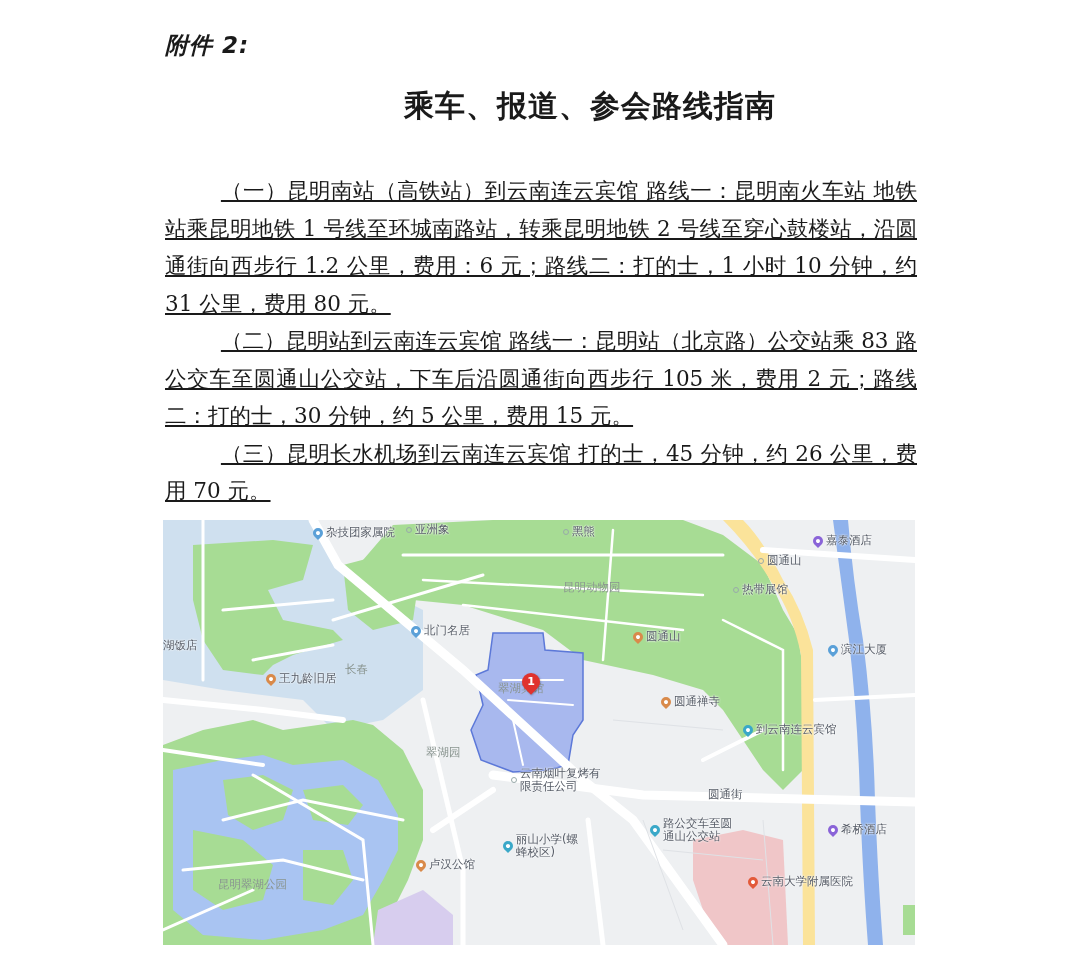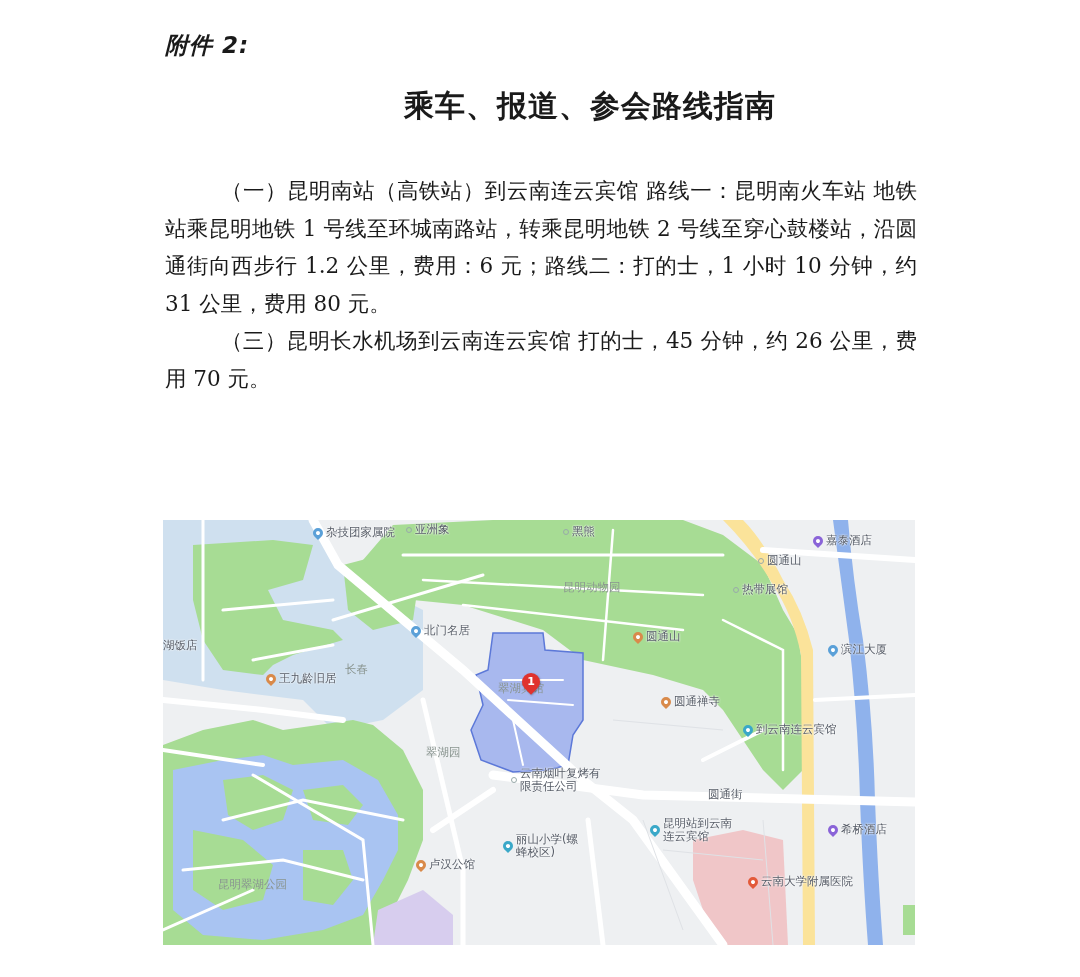--- a/index.html
+++ b/index.html
@@ -13,21 +13,21 @@
     }
     .doc-title {
       position: absolute; left: 0; width: 1080px; top: 86px; text-align: center;
       font-size: 30px; font-weight: bold; font-family: "DejaVu Sans", sans-serif; letter-spacing: 1px;
       padding-left: 100px; box-sizing: border-box;
     }
     .body-text {
       position: absolute; left: 165px; top: 172px; width: 752px;
       font-size: 21.5px; line-height: 37.5px; text-align: justify;
     }
-    .body-text p { margin: 0; text-indent: 2.6em; }
+    .body-text p { margin: 0; text-indent: 2.6em; text-decoration: underline; }
     .map {
       position: absolute; left: 163px; top: 520px; width: 752px; height: 425px; overflow: hidden;
       background: #eef0f2;
     }
     .map svg { position: absolute; left: 0; top: 0; }
     .poi {
       position: absolute; font-family: "DejaVu Sans", sans-serif; font-size: 11.5px; color: #555b66;
       white-space: nowrap; display: flex; align-items: center; gap: 3px; line-height: 13px;
       text-shadow: 0 0 2px #fff, 0 0 2px #fff;
     }
@@ -50,20 +50,21 @@
     }
   </style>
 </head>
 <body>
 
 <div class="attach-label">附件 2:</div>
 <div class="doc-title">乘车、报道、参会路线指南</div>
 
 <div class="body-text">
   <p>（一）昆明南站（高铁站）到云南连云宾馆 路线一：昆明南火车站 地铁站乘昆明地铁 1 号线至环城南路站，转乘昆明地铁 2 号线至穿心鼓楼站，沿圆通街向西步行 1.2 公里，费用：6 元；路线二：打的士，1 小时 10 分钟，约 31 公里，费用 80 元。</p>
+  <p>（二）昆明站到云南连云宾馆 路线一：昆明站（北京路）公交站乘 83 路公交车至圆通山公交站，下车后沿圆通街向西步行 105 米，费用 2 元；路线二：打的士，30 分钟，约 5 公里，费用 15 元。</p>
   <p>（三）昆明长水机场到云南连云宾馆 打的士，45 分钟，约 26 公里，费用 70 元。</p>
 </div>
 
 <div class="map">
   <svg width="752" height="425" viewBox="0 0 752 425">
 
     <rect x="0" y="0" width="752" height="425" fill="#eef0f2"></rect>
 
     <path d="M0 0 L150 0 L170 40 L200 60 L260 90 L260 170 L220 200 L170 210 L140 180 L60 170 L0 160 Z" fill="#cfe0ef"></path>
 
@@ -184,21 +185,21 @@
   </div>
   <div class="poi" style="left:348px;top:247px">
     <span class="dot"></span>
     <span style="white-space:normal;width:85px;display:inline-block">云南烟叶复烤有限责任公司</span>
   </div>
   <div class="poi" style="left:545px;top:268px">
     <span>圆通街</span>
   </div>
   <div class="poi" style="left:487px;top:297px">
     <span class="pin" style="background:#3aa8c8"></span>
-    <span style="white-space:normal;width:70px;display:inline-block">昆明站到云南连云宾馆</span>
+    <span style="white-space:normal;width:70px;display:inline-block">路公交车至圆通山公交站</span>
   </div>
   <div class="poi" style="left:665px;top:303px">
     <span class="pin" style="background:#8a64d8"></span>
     <span>希桥酒店</span>
   </div>
   <div class="poi" style="left:340px;top:313px">
     <span class="pin" style="background:#3aa8c8"></span>
     <span style="white-space:normal;width:62px;display:inline-block">丽山小学(螺蜂校区)</span>
   </div>
   <div class="poi" style="left:253px;top:338px">

